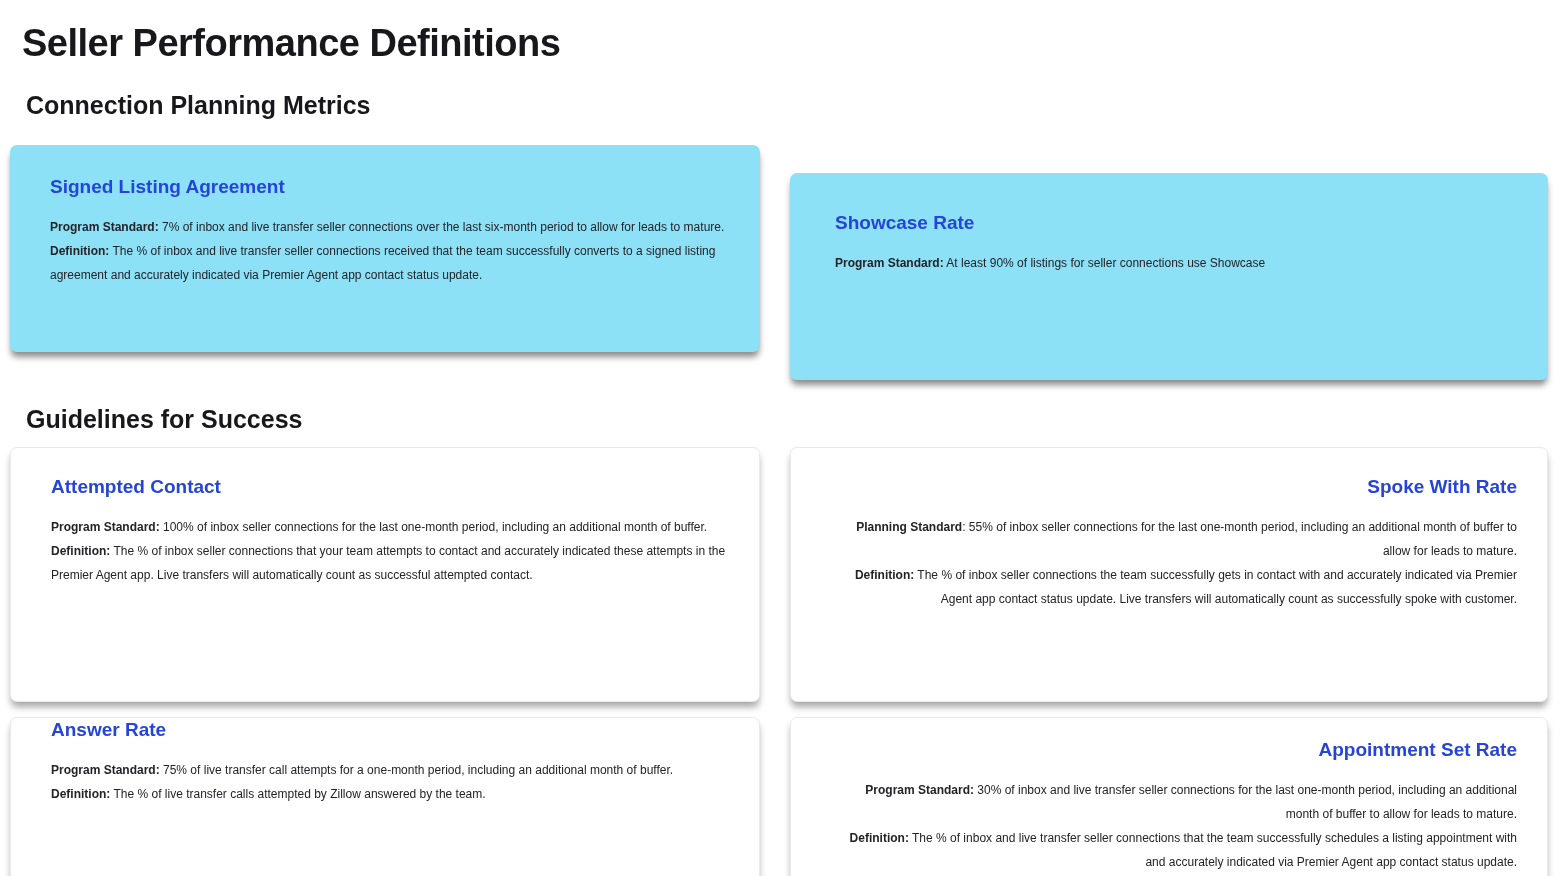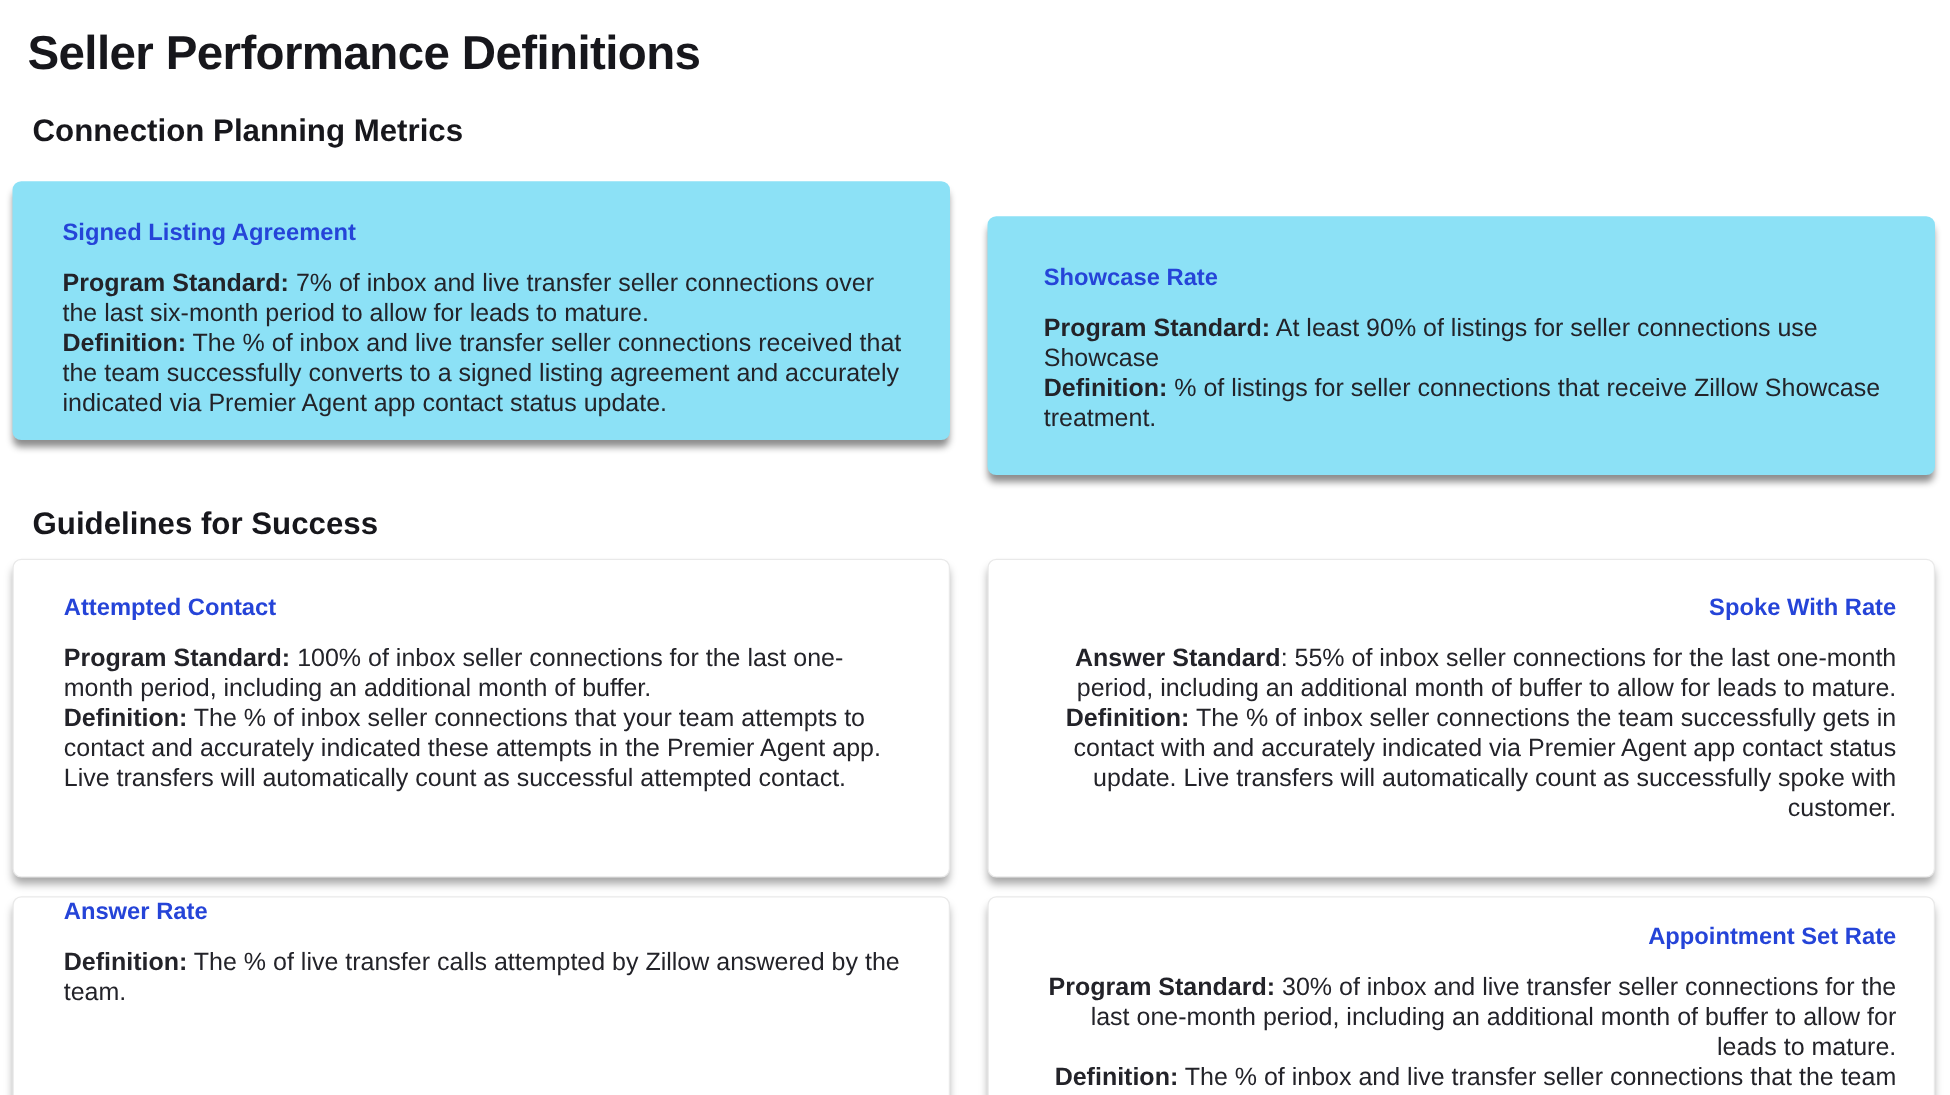--- a/index.html
+++ b/index.html
@@ -70,21 +70,21 @@
   h3.card-title{
     margin:0 0 17px 0;
     font-size:19px;
     line-height:1.25;
     font-weight:700;
     color:var(--title-blue);
   }
   .card-body{margin-top:0;}
   .card-body p{
     margin:0;
-    font-size:20px;
+    font-size:12px;
     line-height:24px;
     color:var(--text-dark);
   }
   .card-body strong{font-weight:700;}
 </style>
 </head>
 <body>
 
 <main class="page">
 
@@ -100,21 +100,20 @@
         <div class="card-body">
           <p><strong>Program Standard:</strong><span> 7% of inbox and live transfer seller connections over the last six-month period to allow for leads to mature.</span></p>
           <p><strong>Definition:</strong><span> The % of inbox and live transfer seller connections received that the team successfully converts to a signed listing agreement and accurately indicated via Premier Agent app contact status update.</span></p>
         </div>
       </article>
 
       <article class="card card--cyan card-right pt38">
         <h3 class="card-title">Showcase Rate</h3>
         <div class="card-body">
           <p><strong>Program Standard:</strong><span> At least 90% of listings for seller connections use Showcase</span></p>
-          <p><strong>Definition:</strong><span> % of listings for seller connections that receive Zillow Showcase treatment.</span></p>
         </div>
       </article>
 
     </div>
   </section>
 
   <section>
     <h2 class="section-heading">Guidelines for Success</h2>
 
     <div class="cards-row row-guidelines-1">
@@ -123,32 +122,33 @@
         <h3 class="card-title">Attempted Contact</h3>
         <div class="card-body">
           <p><strong>Program Standard:</strong><span> 100% of inbox seller connections for the last one-month period, including an additional month of buffer.</span></p>
           <p><strong>Definition:</strong><span> The % of inbox seller connections that your team attempts to contact and accurately indicated these attempts in the Premier Agent app. Live transfers will automatically count as successful attempted contact.</span></p>
         </div>
       </article>
 
       <article class="card card--white card-right pt27">
         <h3 class="card-title">Spoke With Rate</h3>
         <div class="card-body">
-          <p><strong>Answer Standard</strong><span>: 55% of inbox seller connections for the last one-month period, including an additional month of buffer to allow for leads to mature.</span></p>
+          <p><strong>Planning Standard</strong><span>: 55% of inbox seller connections for the last one-month period, including an additional month of buffer to allow for leads to mature.</span></p>
           <p><strong>Definition:</strong><span> The % of inbox seller connections the team successfully gets in contact with and accurately indicated via Premier Agent app contact status update.  Live transfers will automatically count as successfully spoke with customer.</span></p>
         </div>
       </article>
 
     </div>
 
     <div class="cards-row row-guidelines-2">
 
       <article class="card card--white pt31">
         <h3 class="card-title">Answer Rate</h3>
         <div class="card-body">
+          <p><strong>Program Standard:</strong><span> 75% of live transfer call attempts for a one-month period, including an additional month of buffer.</span></p>
           <p><strong>Definition:</strong><span> The % of live transfer calls attempted by Zillow answered by the team.</span></p>
         </div>
       </article>
 
       <article class="card card--white card-right pt18">
         <h3 class="card-title">Appointment Set Rate</h3>
         <div class="card-body">
           <p><strong>Program Standard:</strong><span> 30% of inbox and live transfer seller connections for the last one-month period, including an additional month of buffer to allow for leads to mature.</span></p>
           <p><strong>Definition:</strong><span> The % of inbox and live transfer seller connections that the team successfully schedules a listing appointment with and accurately indicated via Premier Agent app contact status update.</span></p>
         </div>

